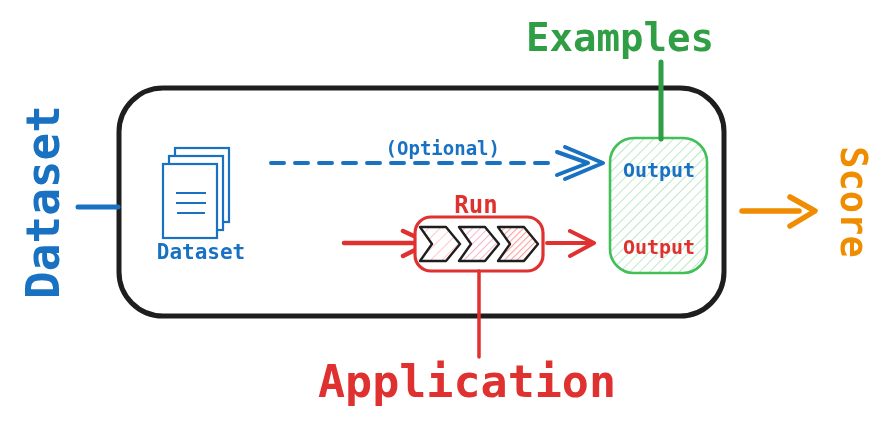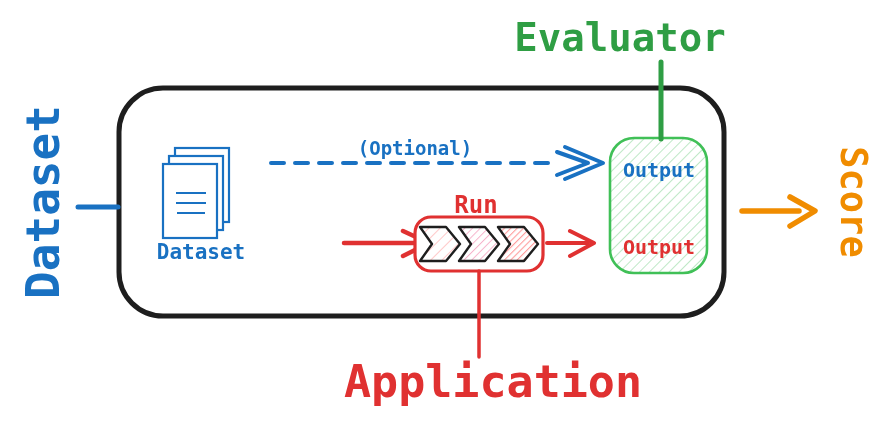--- a/index.html
+++ b/index.html
@@ -15,24 +15,24 @@
   .canvas svg{position:absolute;left:0;top:0;}
   .lbl{position:absolute; font-weight:bold; text-align:center; white-space:nowrap;}
   
   .lbl-dataset{left:-77px; top:174px; width:240px; height:56px; line-height:56px;
     font-size:46px; color:var(--blue); transform:rotate(-90deg);}
   .lbl-evaluator{left:495px; top:12px; width:250px; height:52px; line-height:52px;
     font-size:39px; color:var(--green);}
   .lbl-score{left:773px; top:178px; width:160px; height:48px; line-height:48px;
     font-size:37px; color:var(--orange); transform:rotate(90deg);}
   .lbl-application{left:292px; top:357px; width:350px; height:50px; line-height:50px;
-    font-size:45px; color:var(--red);text-align:right;}
+    font-size:45px; color:var(--red);}
   
   .lbl-examples{left:126px; top:238px; width:150px; line-height:28px; font-size:21px; color:var(--blue);}
-  .lbl-optional{left:330px; top:134px; width:170px; line-height:28px; font-size:19px; color:var(--blue);}
+  .lbl-optional{left:330px; top:134px; width:170px; line-height:28px; font-size:19px; color:var(--blue);text-align:right;}
   .lbl-input{left:238px; top:230px; width:120px; line-height:28px; font-size:21px; color:var(--red);}
   .lbl-run{left:426px; top:192px; width:100px; line-height:26px; font-size:24px; color:var(--red);}
   .lbl-output-top{left:610px; top:156px; width:98px; line-height:28px; font-size:20px; color:var(--blue);}
   .lbl-output-bottom{left:610px; top:233px; width:98px; line-height:28px; font-size:20px; color:var(--red);}
   
   .s-blue{stroke:var(--blue);} .s-red{stroke:var(--red);} .s-green{stroke:var(--green);}
   .s-greenb{stroke:var(--green_border);} .s-orange{stroke:var(--orange);} .s-ink{stroke:var(--ink);}
   .f-none{fill:none;} .f-white{fill:#fff;}
   .cap{stroke-linecap:round; stroke-linejoin:round;}
   .hl-green{stroke:var(--green_hatch);} .hl-c1{stroke:var(--chevron_hatch_1);}
@@ -101,21 +101,21 @@
 
     <line x1="479" y1="271" x2="479" y2="357" class="s-red cap" stroke-width="3.5"></line>
 
     <g class="s-orange f-none cap">
       <line x1="742" y1="211" x2="799" y2="211" stroke-width="5.5"></line>
       <polyline points="790,197 815,211 790,226" stroke-width="5.5"></polyline>
     </g>
   </svg>
 
   <div class="lbl lbl-dataset">Dataset</div>
-  <div class="lbl lbl-evaluator">Evaluator</div>
+  <div class="lbl lbl-evaluator">Examples</div>
   <div class="lbl lbl-score">Score</div>
   <div class="lbl lbl-application">Application</div>
 
   <div class="lbl lbl-examples">Dataset</div>
   <div class="lbl lbl-optional">(Optional)</div>
   <div class="lbl lbl-run">Run</div>
   <div class="lbl lbl-output-top">Output</div>
   <div class="lbl lbl-output-bottom">Output</div>
 </div>
 

